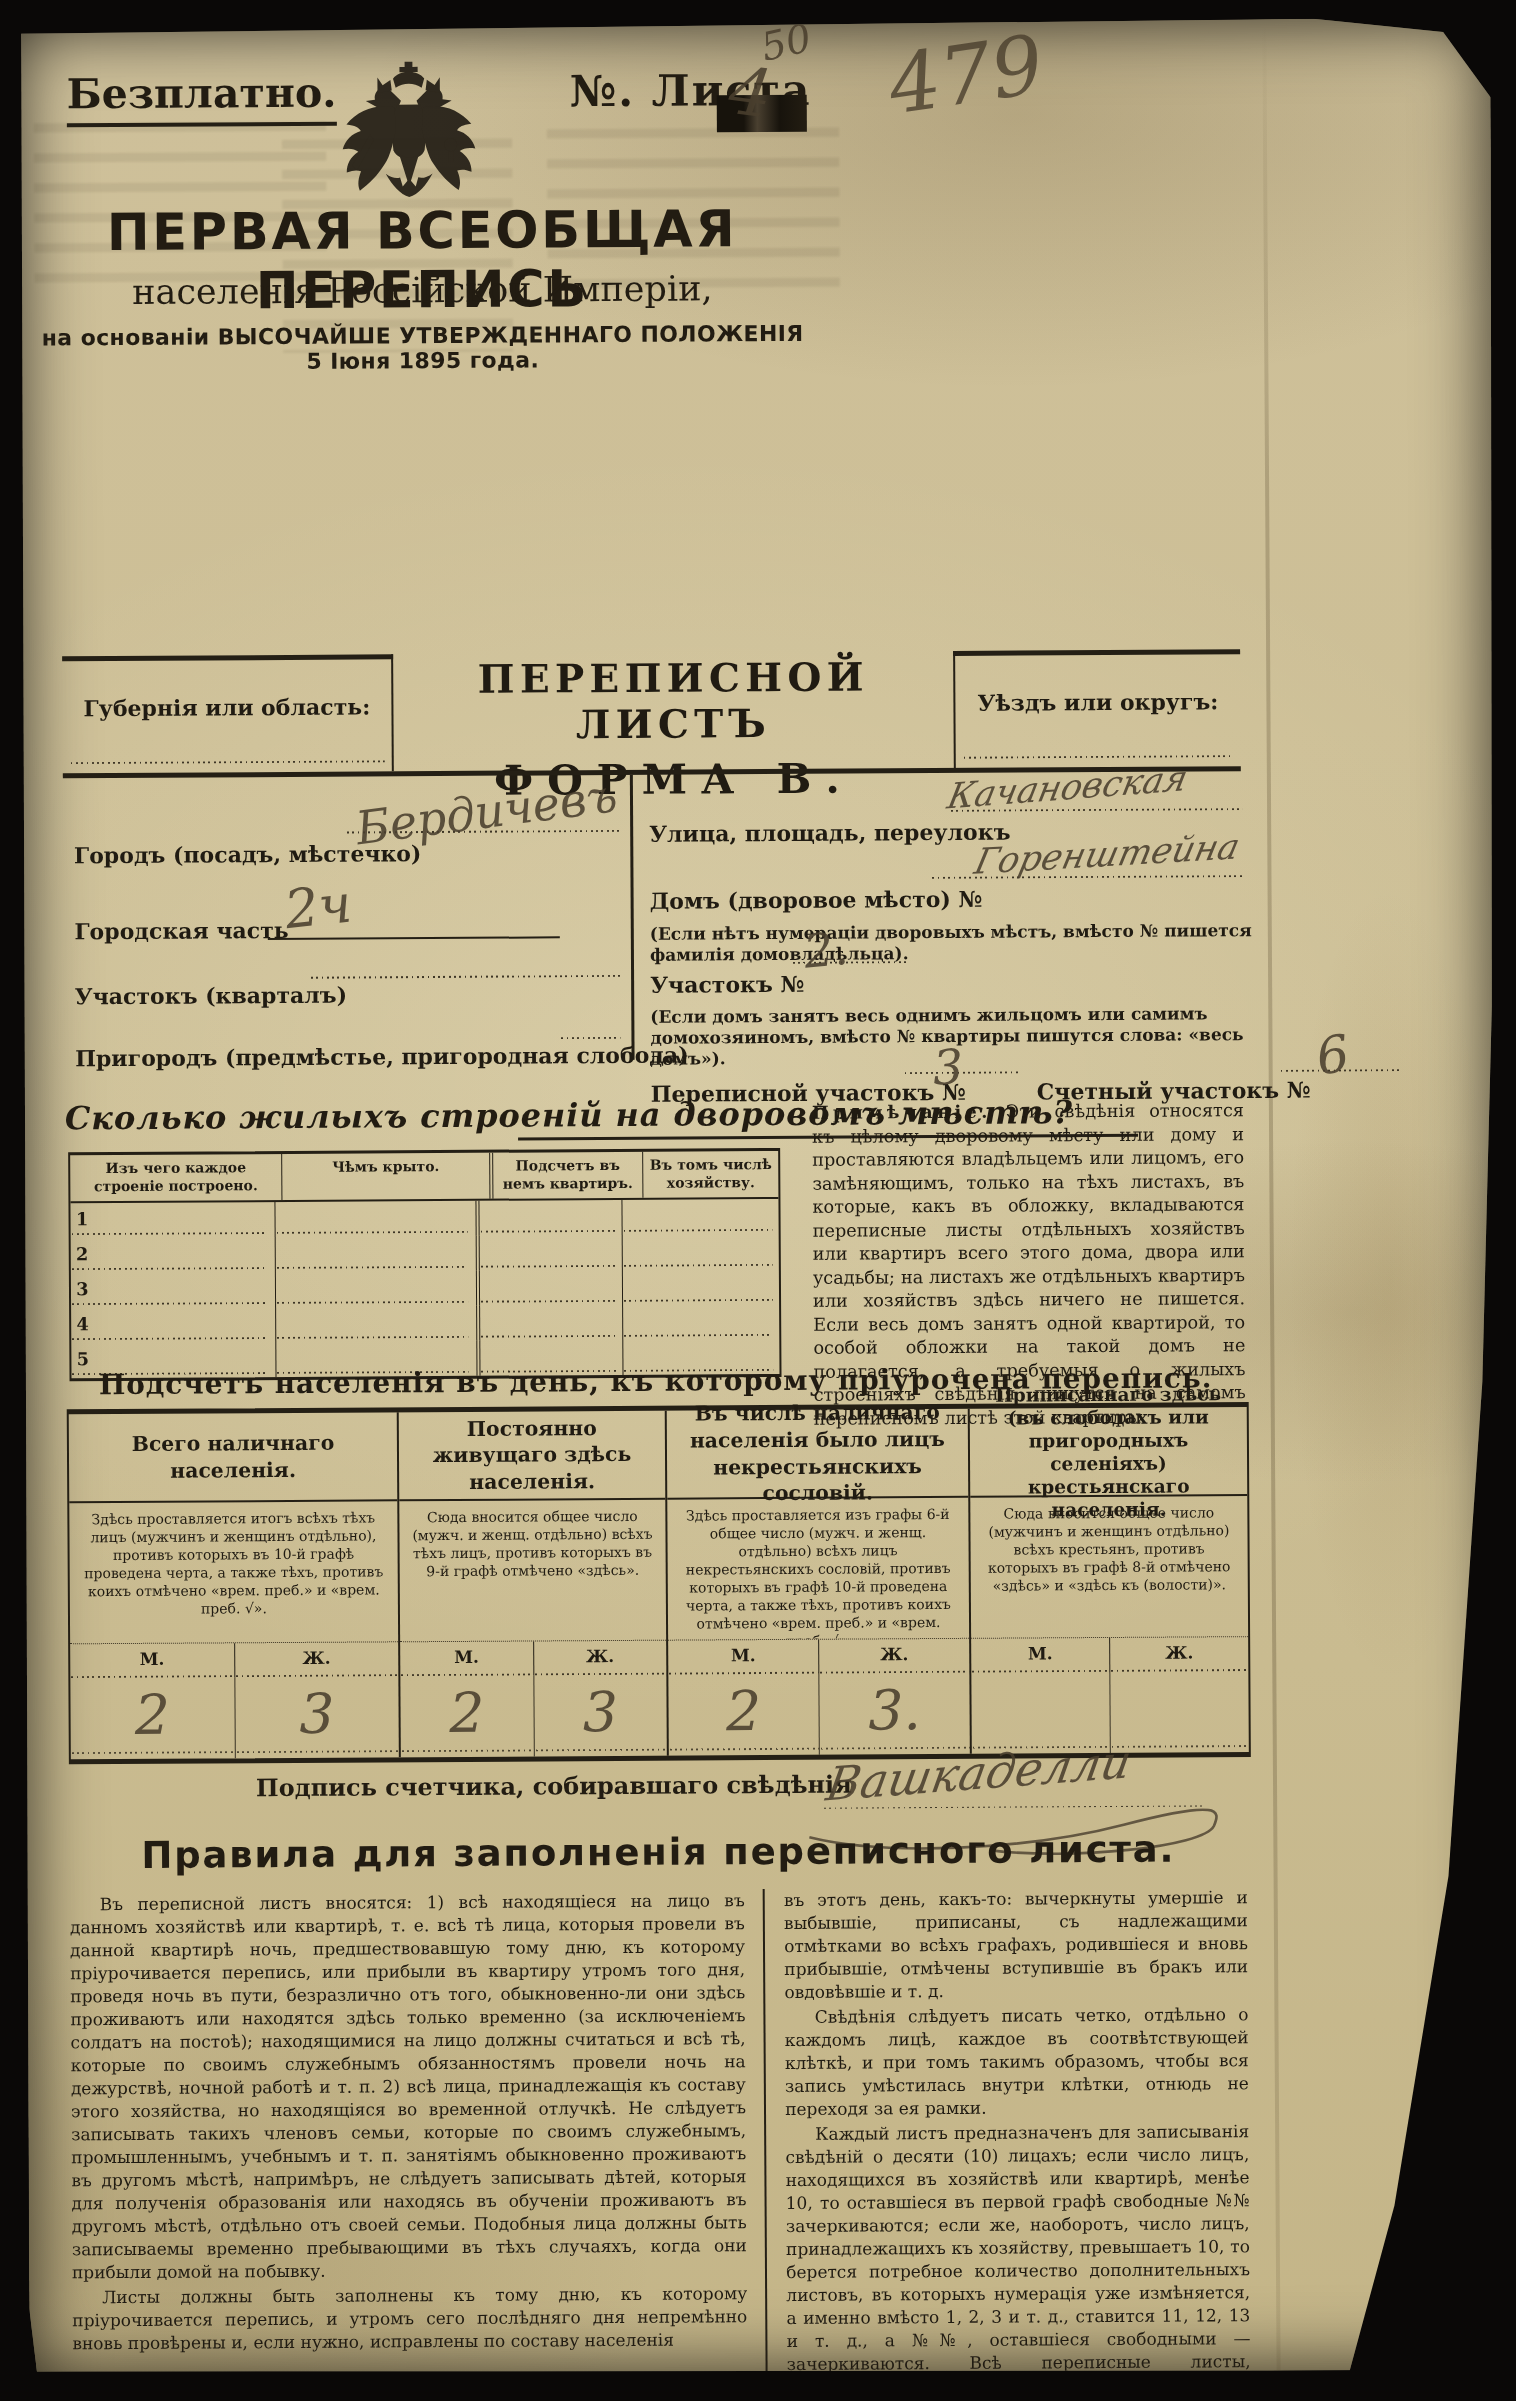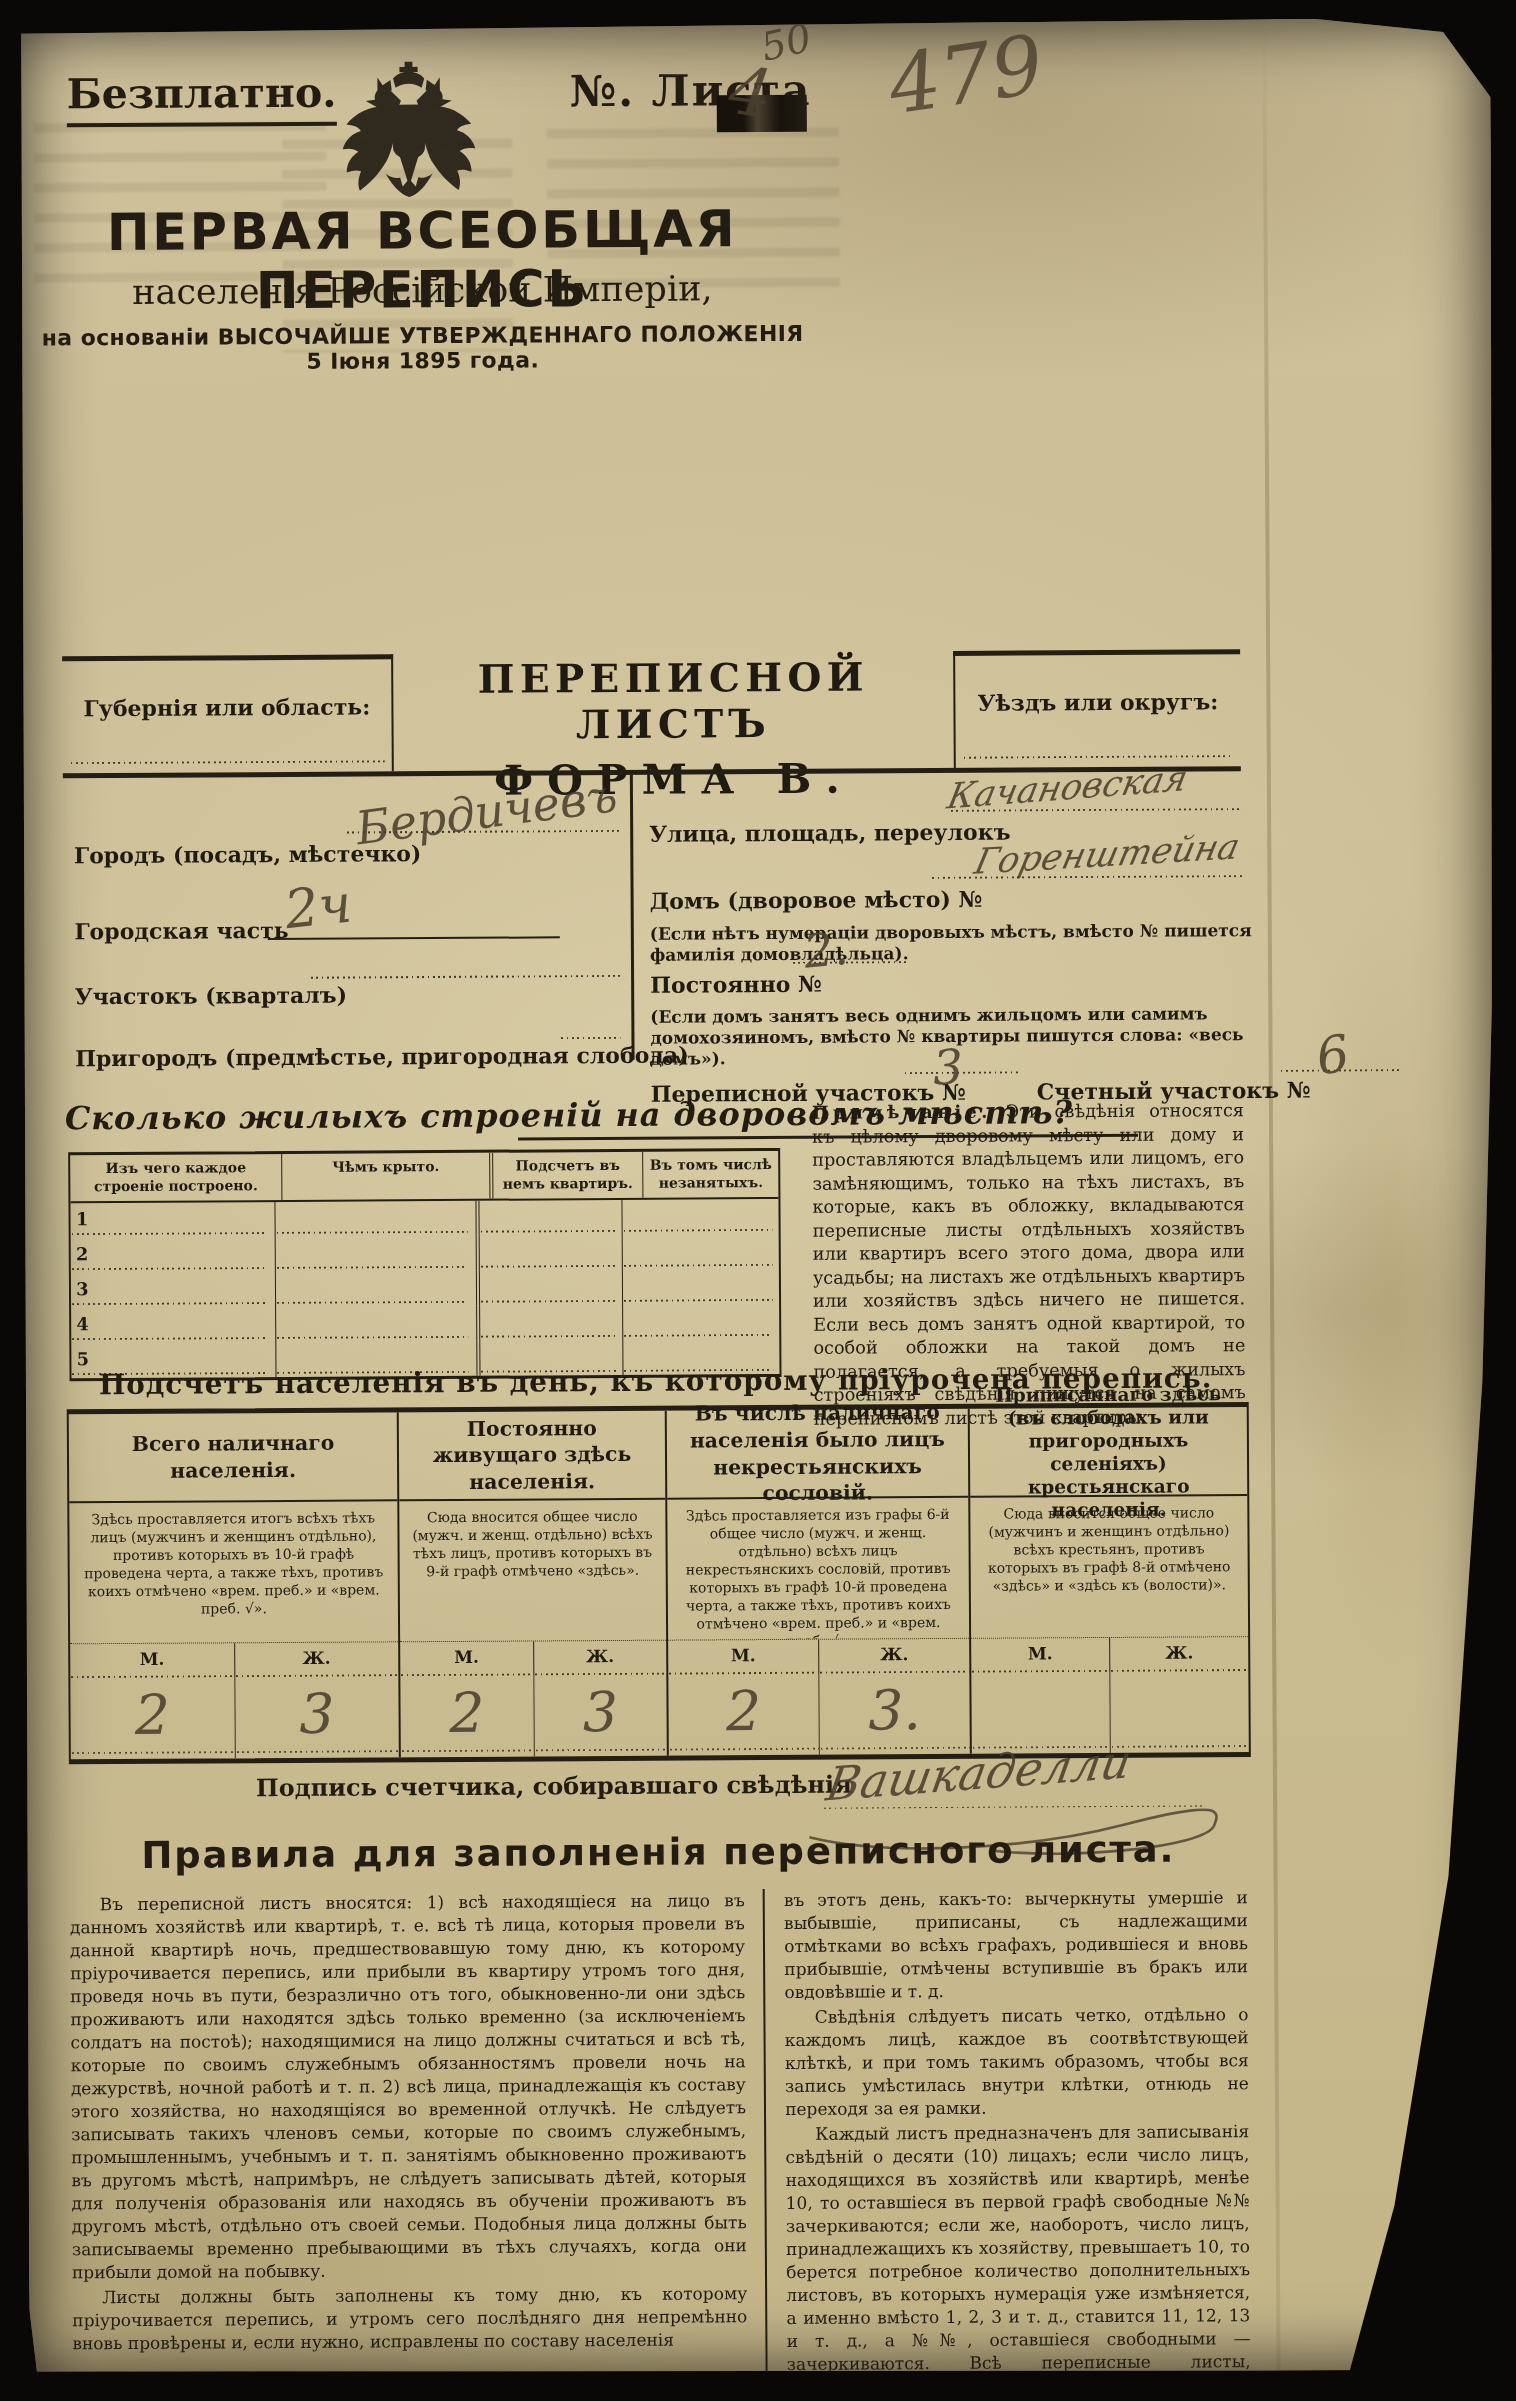--- a/index.html
+++ b/index.html
@@ -185,21 +185,21 @@
       <div class="fld" style="left:586px;top:46px;">Улица, площадь, переулокъ</div>
       <div class="fill dotline" style="left:887px;top:37px;width:292px;"></div>
       <div class="hw abs" style="left:885px;top:-5.3px;font-size:35px;transform:rotate(-4deg) skewX(-16deg);">Качановская</div>
 
       <div class="fld" style="left:586px;top:113px;">Домъ (дворовое мѣсто) №</div>
       <div class="fill dotline" style="left:868px;top:104px;width:312px;"></div>
       <div class="hw abs" style="left:912px;top:62px;font-size:35px;transform:rotate(-3deg) skewX(-16deg);">Горенштейна</div>
 
       <div class="fnote" style="left:586px;top:149px;width:602px;">(Если нѣтъ нумераціи дворовыхъ мѣстъ, вмѣсто № пишется фамилія домовладѣльца).</div>
 
-      <div class="fld" style="left:586px;top:197px;">Постоянно №</div>
+      <div class="fld" style="left:586px;top:197px;">Участокъ №</div>
       <div class="fill dotline" style="left:728px;top:188px;width:115px;"></div>
       <div class="hw abs" style="left:740px;top:149px;font-size:46px;transform:rotate(-5deg);">2.</div>
 
       <div class="fnote" style="left:586px;top:232px;width:602px;">(Если домъ занятъ весь однимъ жильцомъ или самимъ домохозяиномъ, вмѣсто № квартиры пишутся слова: «весь домъ»).</div>
 
       <div class="fld" style="left:586px;top:306px;">Переписной участокъ №</div>
       <div class="fill dotline" style="left:839px;top:299px;width:115px;"></div>
       <div class="hw abs" style="left:868px;top:266px;font-size:48px;transform:rotate(-3deg);">3</div>
       <div class="fld" style="left:972px;top:306px;">Счетный участокъ №</div>
       <div class="fill dotline" style="left:1215px;top:299px;width:122px;"></div>
@@ -207,21 +207,21 @@
     </div>
 
     <div id="q" class="abs ink">Сколько жилыхъ строеній на дворовомъ мѣстѣ?</div>
     <div id="qdl" class="abs thickline"></div>
 
     <div id="btab" class="abs">
       <div class="hrow">
         <div class="c1">Изъ чего каждое строеніе построено.</div>
         <div class="c2">Чѣмъ крыто.</div>
         <div class="c3">Подсчетъ въ немъ квартиръ.</div>
-        <div class="c4">Въ томъ числѣ незанятыхъ.</div>
+        <div class="c4">Въ томъ числѣ хозяйству.</div>
       </div>
       <div class="drow">
         <div class="c1 dotcell">
             <span class="num">1</span>
           </div>
         <div class="c2 dotcell"></div>
           <div class="c3 dotcell"></div>
           <div class="c4 dotcell"></div>
       </div>
       <div class="drow">

